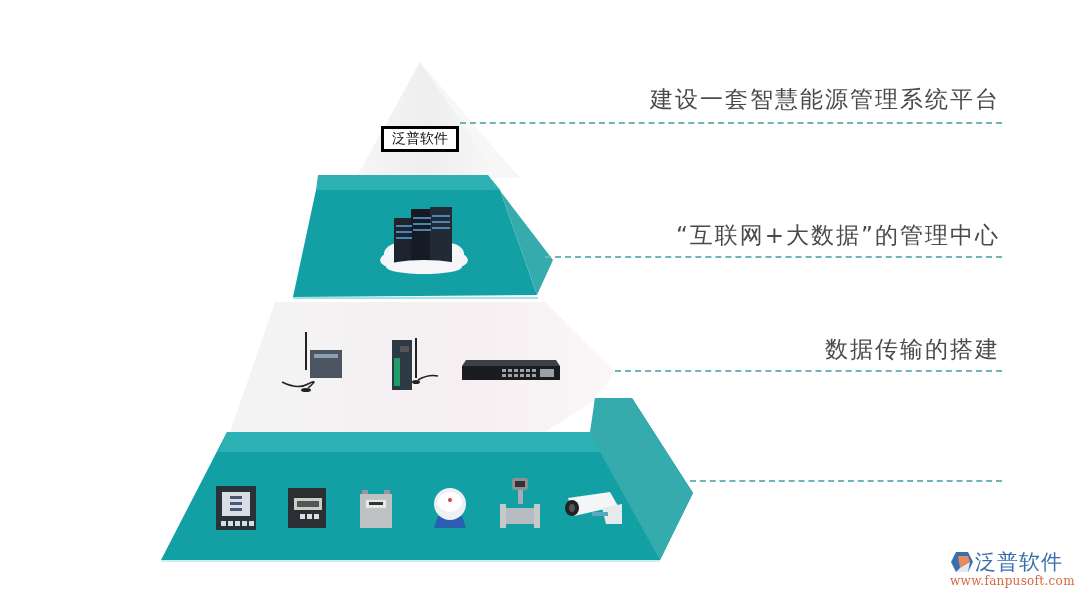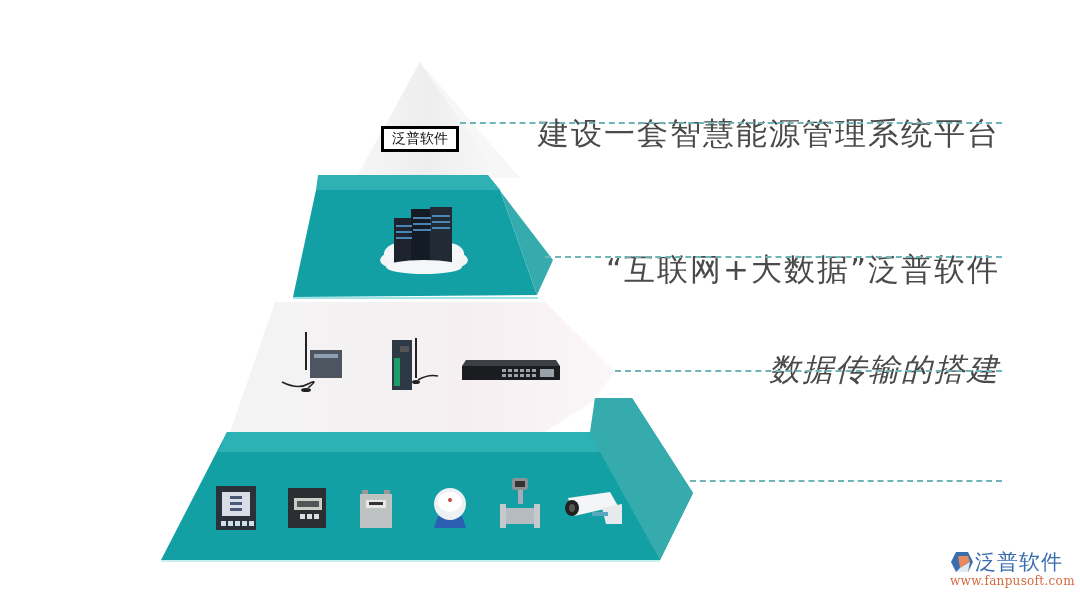--- a/index.html
+++ b/index.html
@@ -5,23 +5,22 @@
   html, body { margin: 0; padding: 0; }
   body {
     width: 1080px; height: 596px; position: relative; overflow: hidden;
     background: #ffffff;
     font-family: "DejaVu Sans", "Liberation Sans", sans-serif;
   }
   #stage { position: absolute; left: 0; top: 0; width: 1080px; height: 596px; }
   svg#pyramid { position: absolute; left: 0; top: 0; }
   .tier-label {
     position: absolute; right: 80px; color: #4a4a4a;
-    font-size: 31px; letter-spacing: 2px; white-space: nowrap;
+    font-size: 23px; letter-spacing: 2px; white-space: nowrap;
     font-family: "DejaVu Sans", sans-serif;
-    margin-top: 29px;
   }
   .tier-line {
     position: absolute; height: 0; border-top: 2px dashed #6fb5b8;
   }
   .watermark-box {
     position: absolute; left: 381px; top: 126px; width: 78px; height: 26px;
     border: 3px solid #000; background: #fff; box-sizing: border-box;
     font-size: 14px; color: #111; display: flex; align-items: center; justify-content: center;
     font-family: "DejaVu Sans", sans-serif;
   }
@@ -208,24 +207,24 @@
       <ellipse cx="10" cy="18" rx="7" ry="8" fill="#222"></ellipse>
       <ellipse cx="10" cy="18" rx="3" ry="4" fill="#555"></ellipse>
       <polygon points="40,18 60,14 60,34 44,34" fill="#e7eaec"></polygon>
       <rect x="30" y="22" width="16" height="4" fill="#5aa7c0"></rect>
     </svg>
   </div>
 
   <div class="tier-label" style="top:84px;">建设一套智慧能源管理系统平台</div>
   <div class="tier-line" style="left:460px; top:122px; width:542px;"></div>
 
-  <div class="tier-label" style="top:220px;">“互联网+大数据”泛普软件</div>
+  <div class="tier-label" style="top:220px;">“互联网+大数据”的管理中心</div>
   <div class="tier-line" style="left:545px; top:256px; width:457px;"></div>
 
-  <div class="tier-label" style="top:320px;font-style:italic;">数据传输的搭建</div>
+  <div class="tier-label" style="top:334px;">数据传输的搭建</div>
   <div class="tier-line" style="left:615px; top:370px; width:387px;"></div>
 
   <div class="tier-line" style="left:690px; top:480px; width:312px;"></div>
 
   <div class="watermark-box">泛普软件</div>
 
   <div class="brand">
     <svg class="brand-logo" width="24" height="24" viewBox="0 0 24 24">
       <polygon points="6,2 18,2 23,12 18,22 6,22 1,12" fill="#3a6fae"></polygon>
       <path d="M8,6 L18,6 L20,12 L10,18 Z" fill="#e58b5e"></path>

